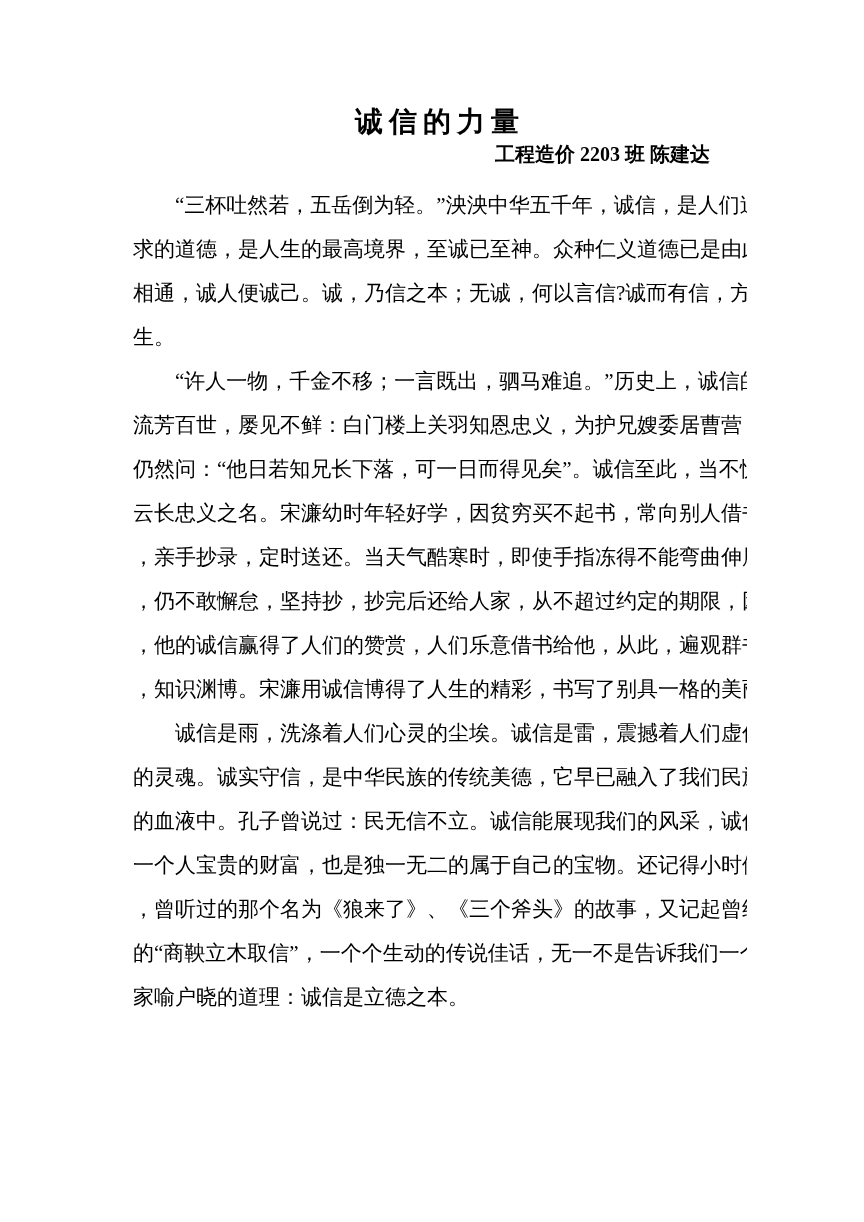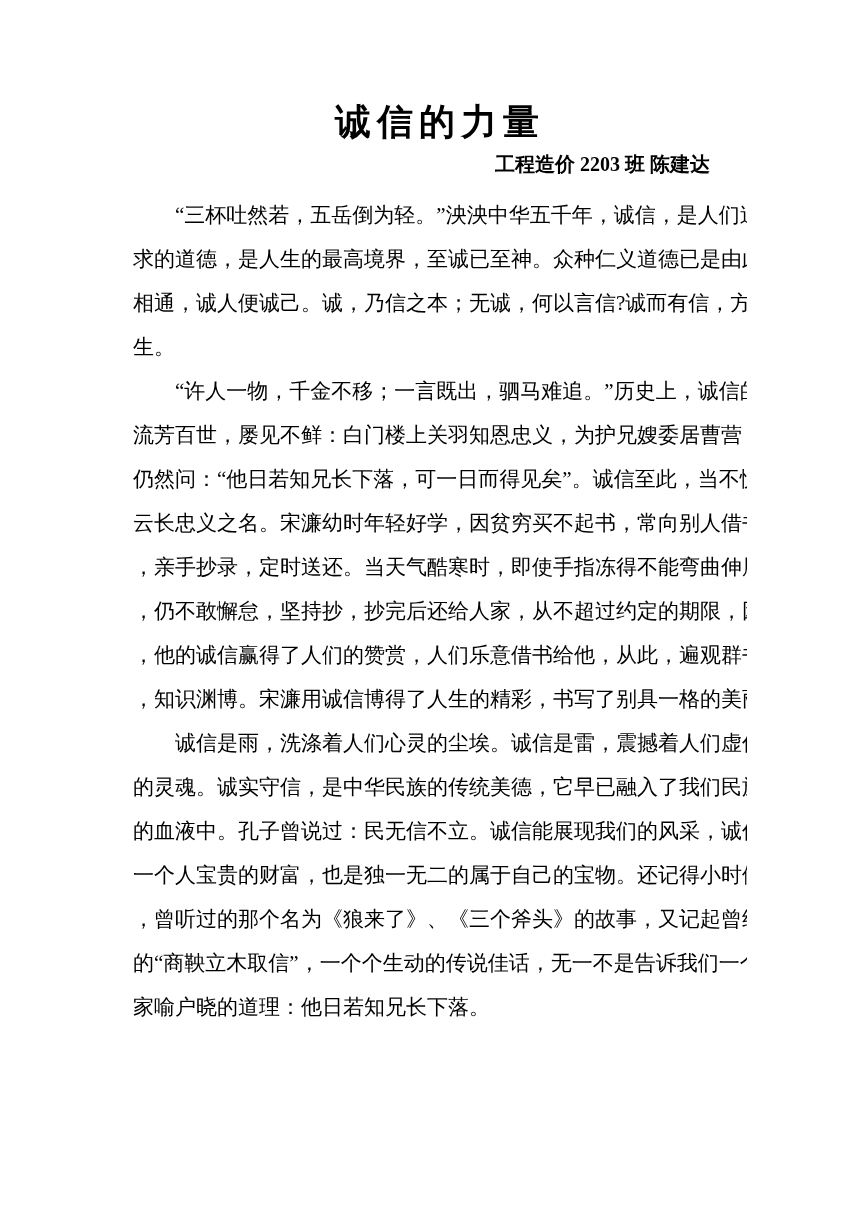--- a/index.html
+++ b/index.html
@@ -15,28 +15,27 @@
   }
   .text-column {
     position: absolute;
     left: 133px;
     top: 0;
     width: 614px;
   }
   .doc-title {
     margin-top: 104px;
     text-align: center;
-    font-size: 36px;
+    font-size: 28px;
     font-weight: bold;
     letter-spacing: 6px;
     line-height: 36px;
     white-space: nowrap;
   }
   .doc-byline {
-    margin-top: 10px;
     text-align: right;
     padding-right: 37px;
     font-size: 20px;
     font-weight: bold;
     line-height: 28px;
     white-space: nowrap;
   }
   .doc-body {
     margin-top: 15px;
     font-size: 21px;
@@ -78,17 +77,17 @@
           <div class="line">，他的诚信赢得了人们的赞赏，人们乐意借书给他，从此，遍观群书</div>
           <div class="line">，知识渊博。宋濂用诚信博得了人生的精彩，书写了别具一格的美丽</div>
         </div>
         <div class="para">
           <div class="line first">诚信是雨，洗涤着人们心灵的尘埃。诚信是雷，震撼着人们虚伪</div>
           <div class="line">的灵魂。诚实守信，是中华民族的传统美德，它早已融入了我们民族</div>
           <div class="line">的血液中。孔子曾说过：民无信不立。诚信能展现我们的风采，诚信是</div>
           <div class="line">一个人宝贵的财富，也是独一无二的属于自己的宝物。还记得小时候</div>
           <div class="line">，曾听过的那个名为《狼来了》、《三个斧头》的故事，又记起曾经学过</div>
           <div class="line">的“商鞅立木取信”，一个个生动的传说佳话，无一不是告诉我们一个</div>
-          <div class="line last">家喻户晓的道理：他日若知兄长下落。</div>
+          <div class="line last">家喻户晓的道理：诚信是立德之本。</div>
         </div>
       </div>
   </div>
 </div>
 
 </body></html>

